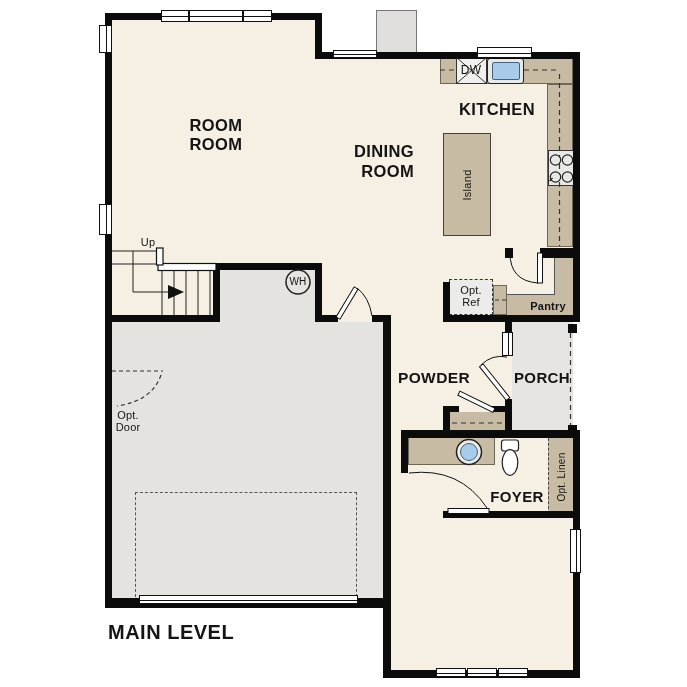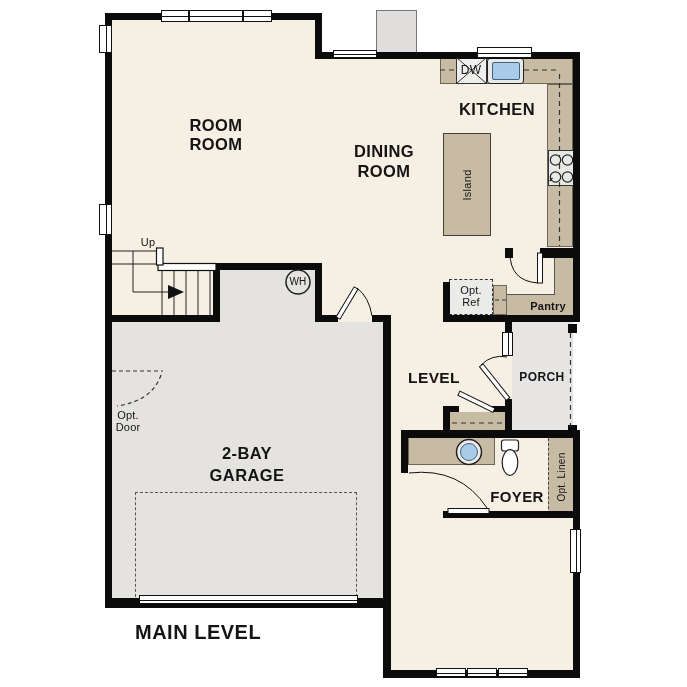--- a/index.html
+++ b/index.html
@@ -12,21 +12,21 @@
   .tan{position:absolute;background:#C8BBA4;border:1px solid #6F6755;box-sizing:border-box;}
   .win{position:absolute;background:#FFFFFF;border:1px solid #111;box-sizing:border-box;}
   .win.h::after{content:"";position:absolute;left:0;right:0;top:50%;border-top:1px solid #111;}
   .win.v::after{content:"";position:absolute;top:0;bottom:0;left:50%;border-left:1px solid #111;}
   .mull{position:absolute;top:0;bottom:0;width:2px;background:#111;}
   .lbl{position:absolute;transform:translate(-50%,-50%);text-align:center;white-space:nowrap;
        font-weight:bold;font-size:16.5px;line-height:19px;letter-spacing:0.4px;}
   .sm{font-weight:normal;font-size:11px;line-height:12px;letter-spacing:0.2px;}
   .vlbl{position:absolute;transform:translate(-50%,-50%) rotate(-90deg);white-space:nowrap;
         font-size:11px;letter-spacing:0.3px;}
-  .title{position:absolute;font-weight:bold;font-size:20px;letter-spacing:0.5px;margin-left:27px;}
+  .title{position:absolute;font-weight:bold;font-size:20px;letter-spacing:0.5px;}
   svg{position:absolute;left:0;top:0;}
 </style>
 </head>
 <body>
 
 <div class="stage">
 
   <div class="floor" style="left:108px;top:16px;width:214px;height:306px;"></div>
   <div class="floor" style="left:318px;top:56px;width:259px;height:266px;"></div>
   <div class="floor" style="left:391px;top:322px;width:182px;height:352px;"></div>
@@ -148,31 +148,27 @@
     <circle cx="469" cy="452" r="8.5" fill="#A9CBEA" stroke="#44607F" stroke-width="1"></circle>
 
     <rect x="501.5" y="440" width="17" height="11" rx="2.5" fill="#fff" stroke="#222" stroke-width="1.2"></rect>
     <ellipse cx="510" cy="462.5" rx="7.8" ry="12.8" fill="#fff" stroke="#222" stroke-width="1.2"></ellipse>
   </svg>
 
   <div class="lbl" style="left:216px;top:135px;">
     <div>ROOM</div>
       <div>ROOM</div>
   </div>
-  <div class="lbl" style="left:384px;top:161px;line-height:20px;">
+  <div class="lbl" style="left:384px;top:161px;line-height:20px;text-align:right;">
     <div>DINING</div>
       <div>ROOM</div>
   </div>
   <div class="lbl" style="left:497px;top:109px;">KITCHEN</div>
-  <div class="lbl" style="left:434px;top:377px;font-size:15.5px;">LEVEL</div>
-  <div class="lbl" style="left:542px;top:377px;font-size:12px;">PORCH</div>
-  <div class="lbl" style="left:247px;top:464px;line-height:22px;">
-    <div>2-BAY</div>
-      <div>GARAGE</div>
-  </div>
+  <div class="lbl" style="left:434px;top:377px;font-size:15.5px;">POWDER</div>
+  <div class="lbl" style="left:542px;top:377px;font-size:15px;">PORCH</div>
   <div class="lbl" style="left:517px;top:496px;font-size:15px;">FOYER</div>
   <div class="lbl" style="left:483px;top:598px;line-height:22px;">
   </div>
   <div class="lbl sm" style="left:548px;top:306px;font-weight:bold;">Pantry</div>
   <div class="lbl sm" style="left:471px;top:70px;font-size:12px;">DW</div>
   <div class="lbl sm" style="left:148px;top:242px;">Up</div>
   <div class="lbl sm" style="left:298px;top:282px;font-size:10px;">WH</div>
   <div class="lbl sm" style="left:471px;top:296px;">
     <div>Opt.</div>
       <div>Ref</div>

